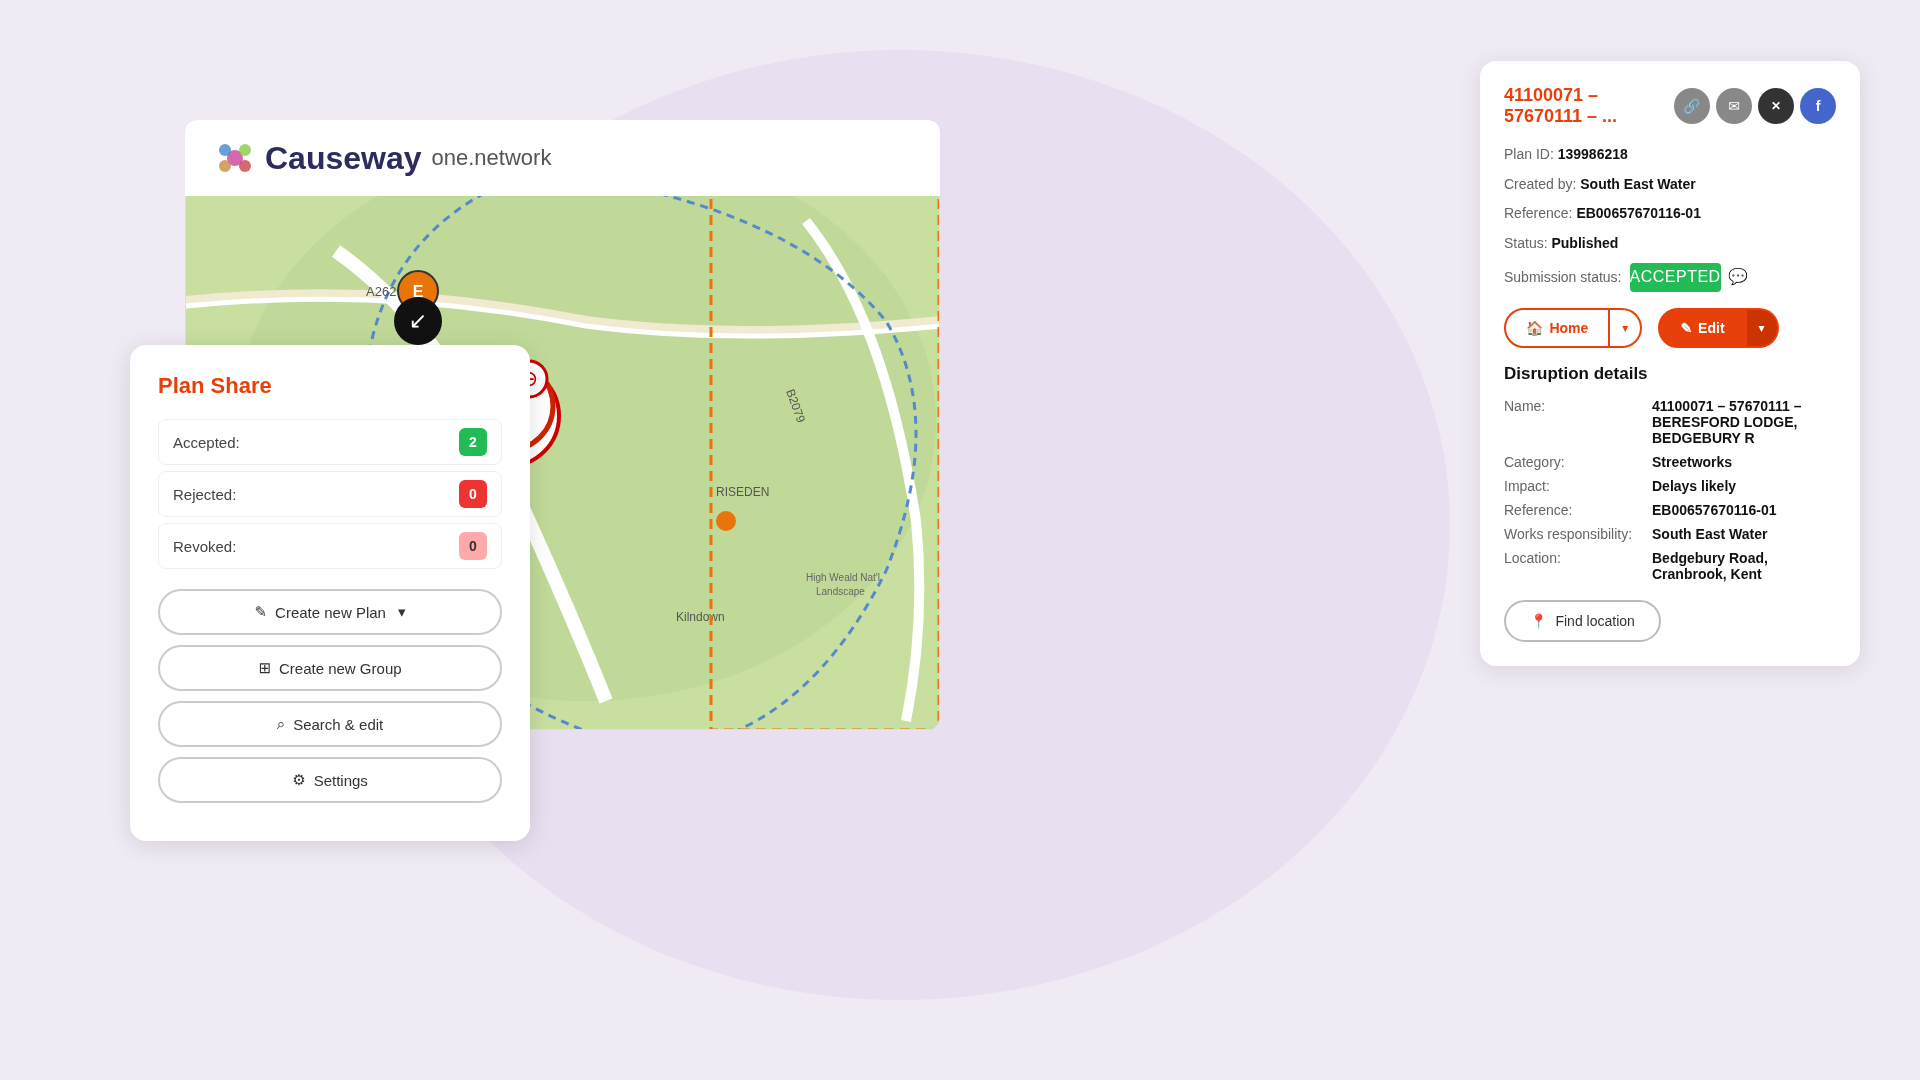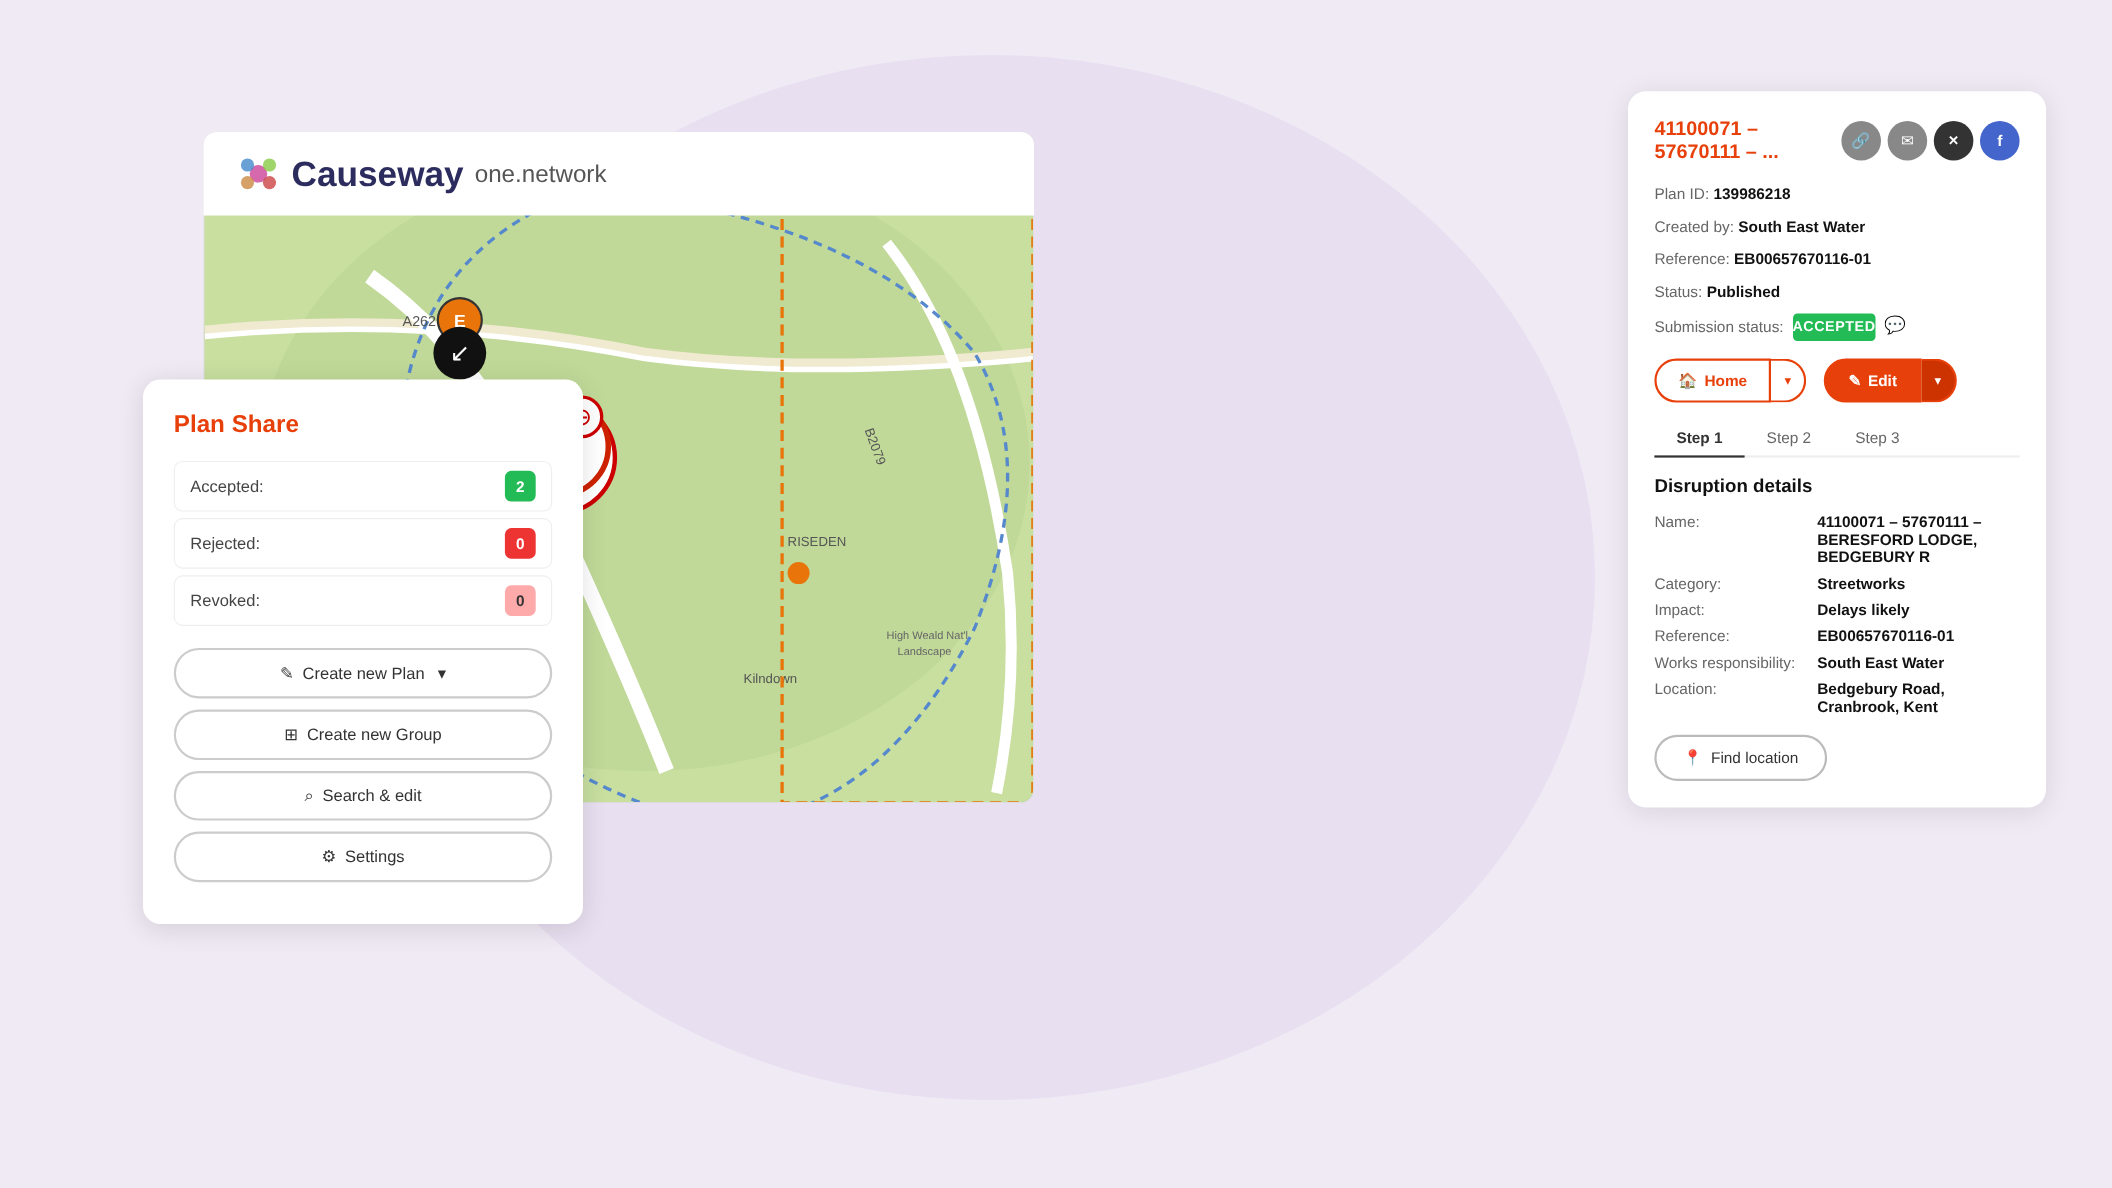--- a/index.html
+++ b/index.html
@@ -151,21 +151,21 @@
       margin-bottom: 10px;
       display: flex;
       align-items: center;
       justify-content: center;
       gap: 8px;
     }
 
     
     .right-panel {
       position: absolute;
-      top: 83px;
+      top: 61px;
       right: 60px;
       width: 380px;
       background: white;
       border-radius: 16px;
       padding: 24px;
       z-index: 20;
       box-shadow: 0 4px 24px rgba(0,0,0,0.10);
       max-height: 950px;
     }
 
@@ -223,22 +223,22 @@
 
     .status-published {
       color: #111;
       font-weight: 700;
     }
 
     .accepted-badge {
       display: inline-block;
       background: #22bb55;
       color: white;
-      font-size: 13px;
-      font-weight: 700;
+      font-size: 16px;
+      font-weight: 400;
       padding: 3px 0;
       border-radius: 4px;
       letter-spacing: 0.5px;
     }
 
     
     .action-buttons {
       display: flex;
       gap: 0;
       margin: 16px 0;
@@ -526,25 +526,20 @@
     </div>
     <div style="display:flex;margin-left:8px;">
       <button class="btn-edit">
         <span>✎</span>
         <span>Edit</span>
       </button>
       <button class="btn-edit-arrow">▾</button>
     </div>
   </div>
 
-  <div class="steps-tabs">
-    <div class="step-tab active">Step 1</div>
-    <div class="step-tab">Step 2</div>
-    <div class="step-tab">Step 3</div>
-  </div>
 
   <div class="section-title">Disruption details</div>
 
   <div class="detail-grid">
     <div class="detail-item">
       <span class="detail-key">Name:</span>
       <span class="detail-val">41100071 – 57670111 – BERESFORD LODGE, BEDGEBURY R</span>
     </div>
     <div class="detail-item">
       <span class="detail-key">Category:</span>

